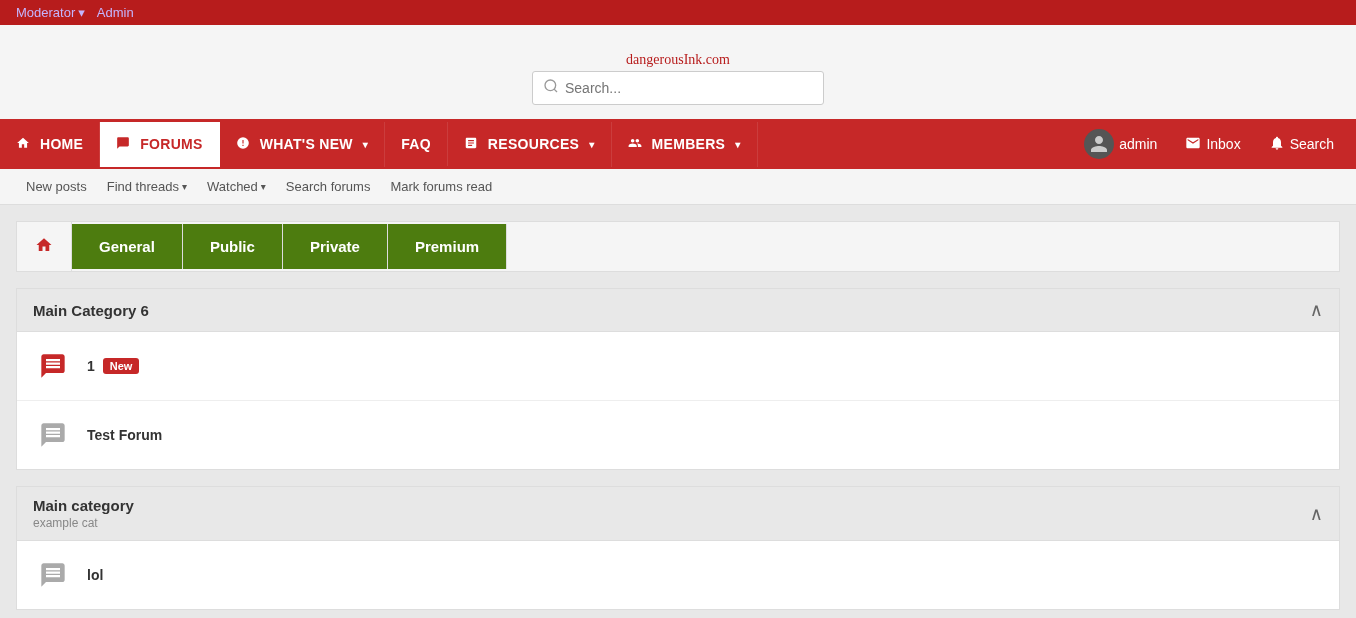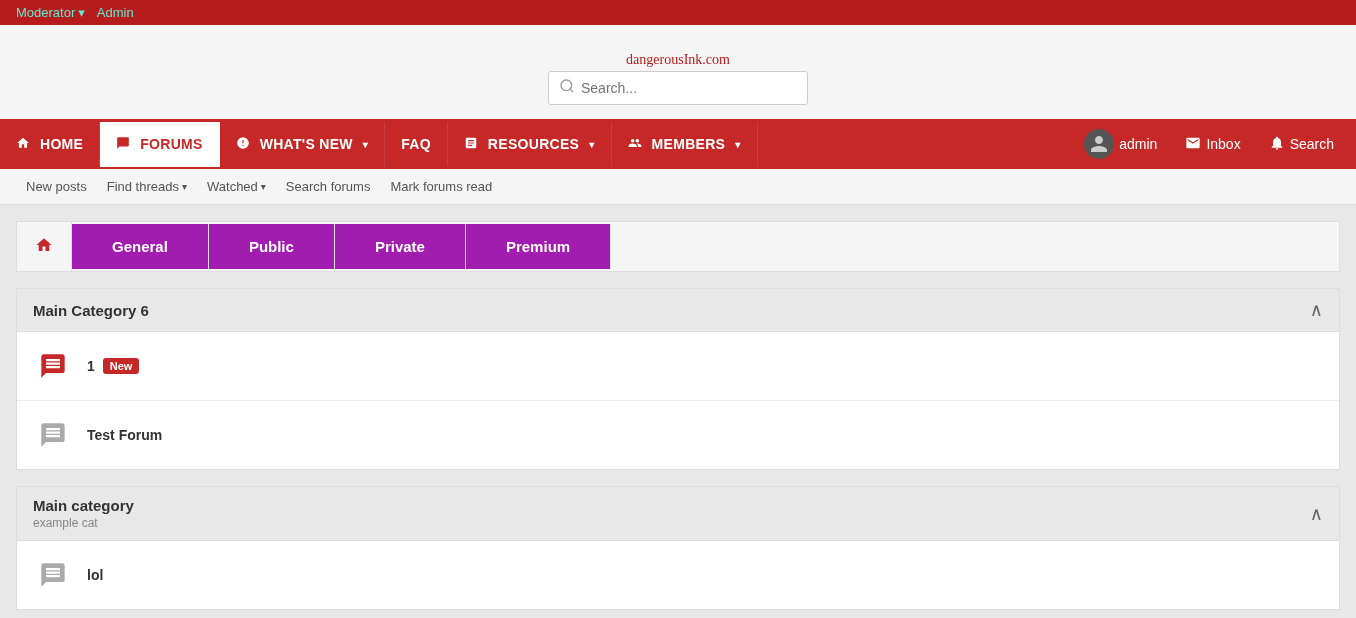--- a/index.html
+++ b/index.html
@@ -9,21 +9,21 @@
     .admin-bar {
       background: #b71c1c;
       color: #fff;
       padding: 5px 16px;
       display: flex;
       align-items: center;
       gap: 12px;
       font-size: 13px;
     }
     .admin-bar a {
-      color: #5eead4;
+      color: #c4b5fd;
       text-decoration: none;
       display: flex;
       align-items: center;
       gap: 3px;
       text-align: center;
     }
 
     
     .logo-bar {
       background: #f5f5f5;
@@ -44,21 +44,21 @@
       font-size: 14px;
       font-style: normal;
     }
     .search-box {
       display: flex;
       align-items: center;
       border: 1px solid #ccc;
       background: #fff;
       border-radius: 3px;
       padding: 6px 10px;
-      width: 260px;
+      width: 292px;
     }
     .search-box input {
       border: none;
       outline: none;
       background: transparent;
       font-size: 14px;
       width: 100%;
       color: #999;
     }
     .search-icon-svg {
@@ -149,27 +149,27 @@
 
     
     .forum-tabs {
       display: flex;
       align-items: center;
       margin-bottom: 16px;
       background: #f5f5f5;
       border: 1px solid #ddd;
     }
     .forum-tab {
-      padding: 14px 40px;
+      padding: 14px 27px;
       cursor: pointer;
       font-size: 15px;
       font-weight: bold;
       border-right: 1px solid #ddd;
       color: #fff;
-      background: #a21caf;
+      background: #4d7c0f;
       text-align: center;
     }
     .forum-tab.home-tab {
       background: #f5f5f5;
       color: #c62828;
       padding: 14px 18px;
     }
 
     
     .category-block {

